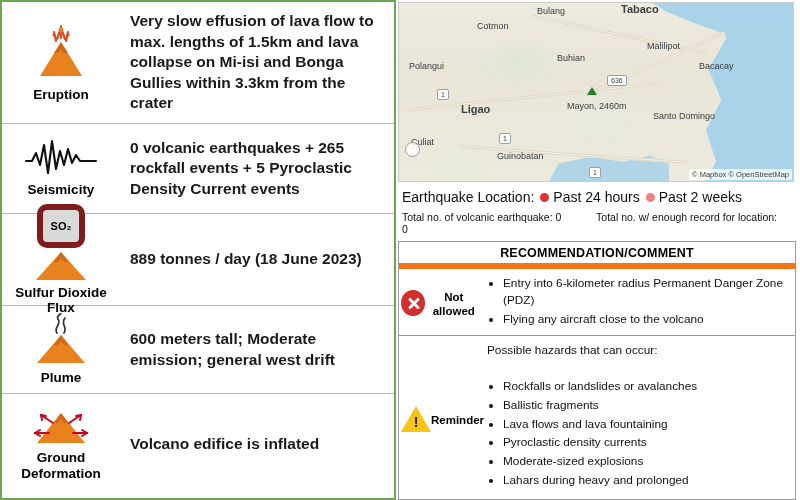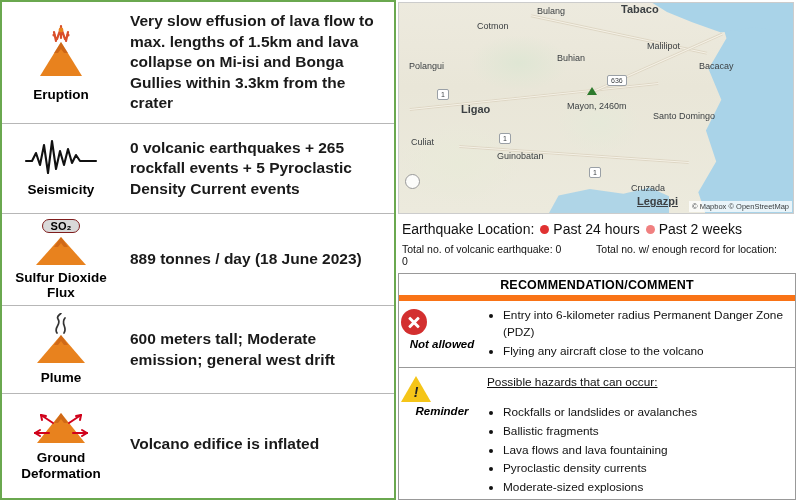--- a/index.html
+++ b/index.html
@@ -78,21 +78,21 @@
     height: 500px;
     display: flex;
     flex-direction: column;
     background: #ffffff;
   }
 
   
   .map-wrap {
     position: relative;
     width: 396px;
-    height: 212px;
+    height: 180px;
     margin: 2px 4px 0 2px;
     overflow: hidden;
     background: #e8e0d8;
     border: 1px solid #cccccc;
   }
   .map-land {
     position: absolute; inset: 0;
     background:
       radial-gradient(ellipse 70px 40px at 120px 60px, #dfe6d4 0%, rgba(223,230,212,0) 70%),
       radial-gradient(ellipse 60px 45px at 200px 120px, #e6e9d9 0%, rgba(230,233,217,0) 70%),
@@ -221,24 +221,24 @@
   }
   .rec-row {
     display: flex;
     border-bottom: 1px solid #999999;
   }
   .rec-row:last-child { border-bottom: none; flex: 1; }
   .rec-icon-cell {
     width: 86px;
     min-width: 86px;
     display: flex;
-    flex-direction: column;
+    flex-direction: row;
+    align-items: center;
     justify-content: flex-start;
     padding: 8px 2px 6px;
-    font-style: italic;
   }
   .rec-icon-label {
     font-size: 11.5px;
     font-weight: bold;
     color: #000;
     text-align: center;
     line-height: 1.15;
     margin-top: 3px;
   }
   .rec-text-cell {
@@ -246,21 +246,21 @@
     padding: 6px 6px 6px 2px;
     font-size: 11.8px;
     color: #111;
     line-height: 1.42;
   }
   .rec-text-cell ul {
     margin: 0;
     padding-left: 16px;
   }
   .rec-text-cell li { margin: 0 0 2px 0; }
-  .rec-lead { margin: 0 0 13px 0; text-decoration: underline; }
+  .rec-lead { margin: 0 0 19px 0; }
 
   
   .circle-x {
     width: 26px; height: 26px;
     border-radius: 50%;
     background: #d32f2f;
     position: relative;
   }
   .circle-x::before, .circle-x::after {
     content: "";
@@ -284,25 +284,25 @@
     left: -3px; top: 9px;
     width: 6px;
     text-align: center;
     font-size: 14px;
     font-weight: bold;
     color: #222;
     line-height: 14px;
   }
   .so2-badge {
     background: #d9d9d9;
-    border: 1px solid #7f1d1d;
+    border: 6px solid #7f1d1d;
     border-radius: 10px;
     font-size: 11px;
     font-weight: bold;
-    padding: 0px 8px;
+    padding: 10px 8px;
     margin-bottom: 2px;
     color: #000;
   }
 </style>
 </head>
 <body>
 
 <div class="page">
 
   <div class="left-panel">

